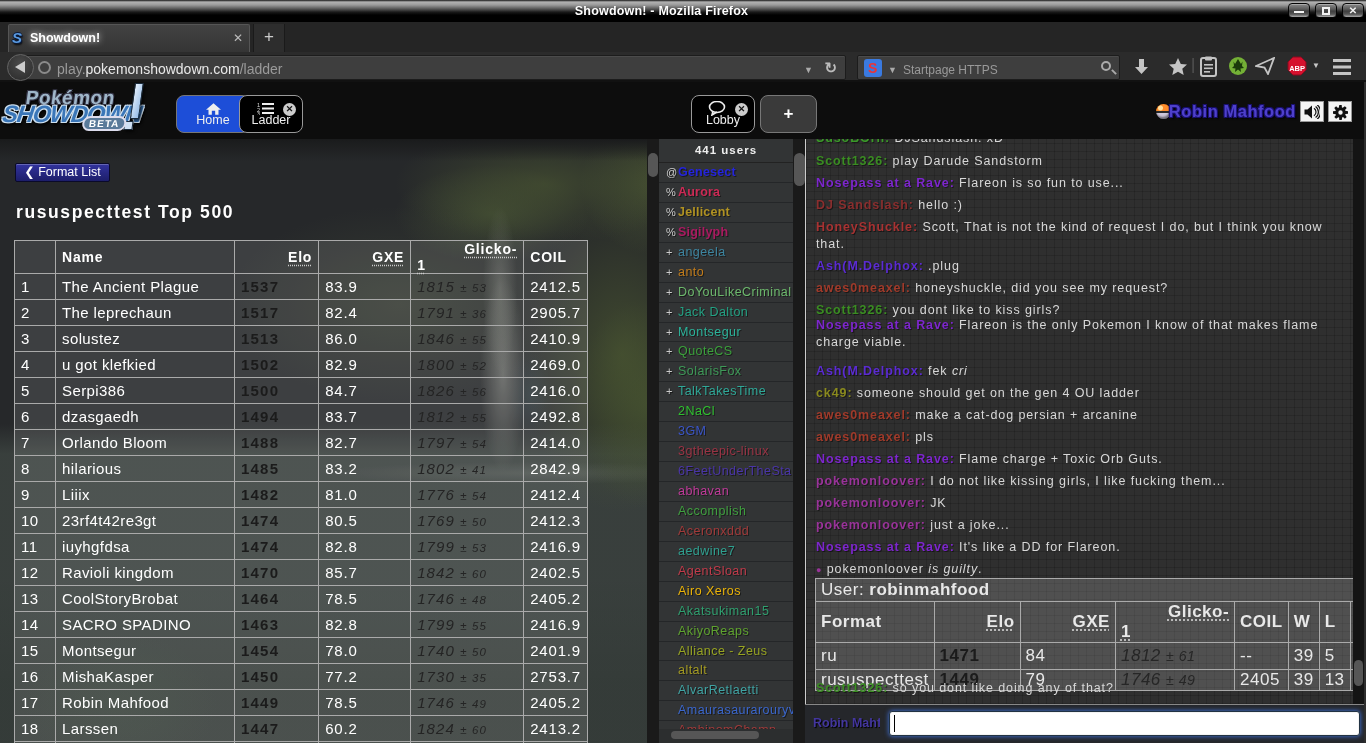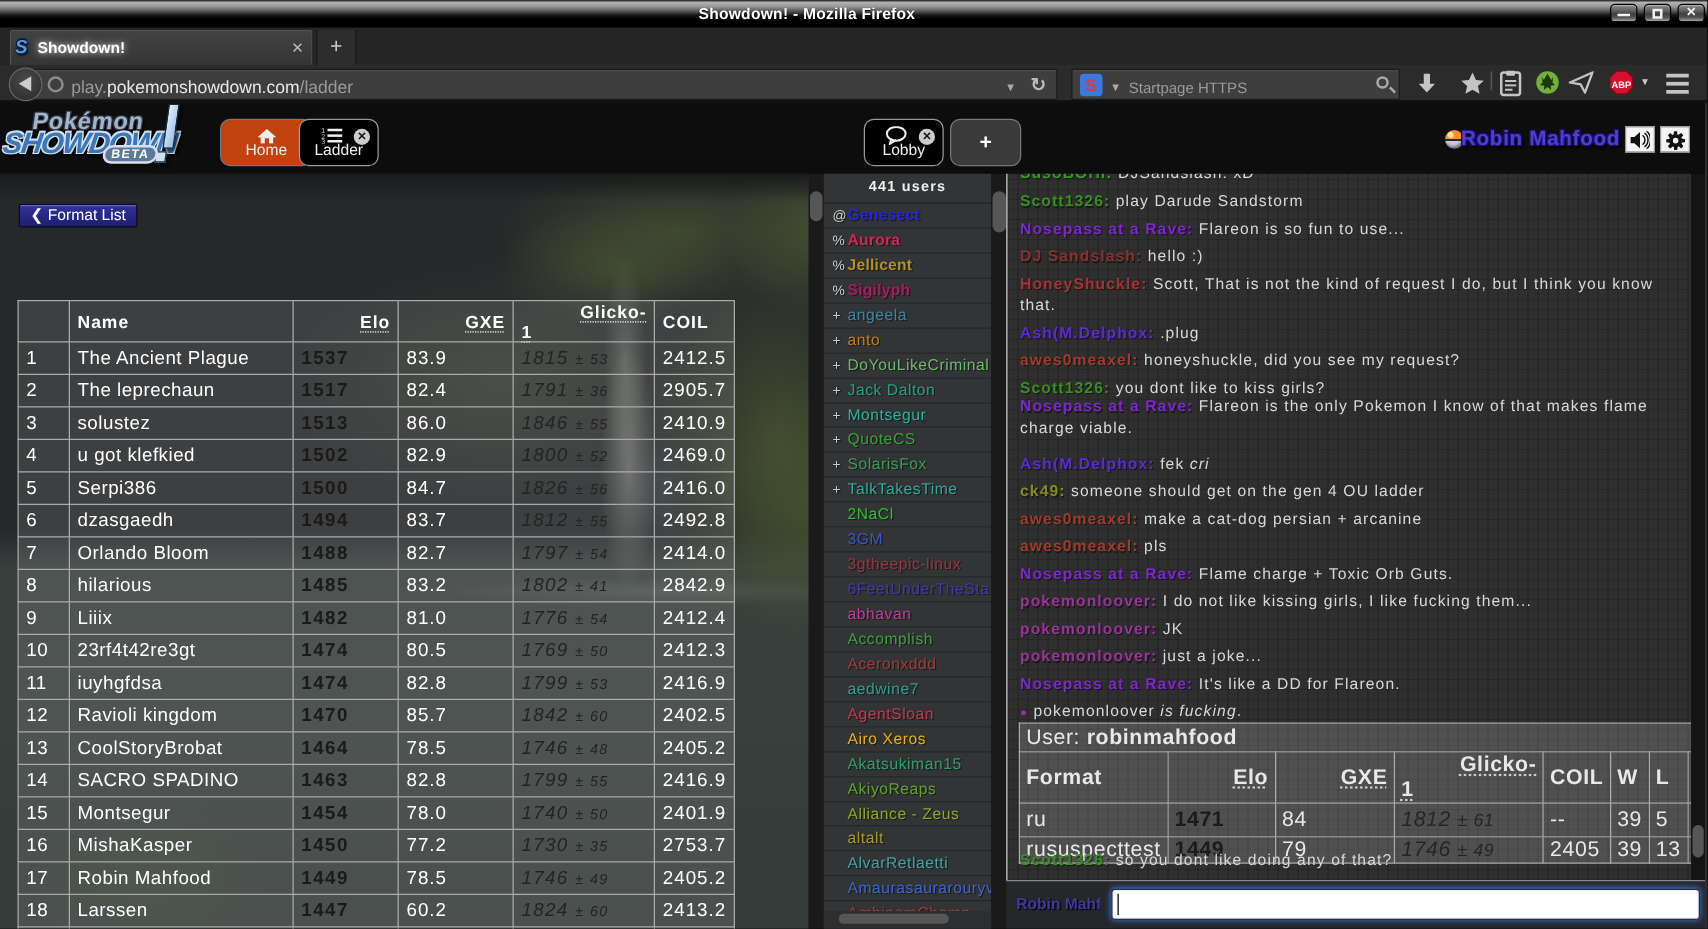--- a/index.html
+++ b/index.html
@@ -3,21 +3,21 @@
 <meta charset="utf-8">
 <style>
 * { margin:0; padding:0; box-sizing:border-box; }
 html,body { width:1366px; height:743px; overflow:hidden; background:#000; }
 body { font-family:"Liberation Sans", sans-serif; position:relative; }
 
 
 #titlebar { position:absolute; left:0; top:0; width:1366px; height:22px;
   background:linear-gradient(#151515 0px, #b2b2b2 2px, #9a9a9a 5px, #555 9px, #1a1a1a 12px, #000 15px);
 }
-#titlebar .title { position:absolute; left:0; top:4px; width:1291px; text-align:center;
+#titlebar .title { position:absolute; left:16px; top:4px; width:1291px; text-align:center;
   color:#fff; font-size:12.5px; font-weight:bold; letter-spacing:0.2px; text-shadow:0 1px 1px #000; }
 .winbtn { position:absolute; top:3px; width:22px; height:15px; border-radius:4px;
   background:linear-gradient(#8a8a8a 0%, #5a5a5a 40%, #3f3f3f 55%, #555 78%, #aaa 100%);
   border:1px solid #050505; color:#f2f2f2; text-align:center; font-size:10px; line-height:13px; font-weight:bold;
   box-shadow:inset 0 1px 0 rgba(255,255,255,.3); }
 #tabbar { position:absolute; left:0; top:22px; width:1366px; height:30px; background:#252525; }
 #tab1 { position:absolute; left:8px; top:2px; width:242px; height:28px; background:linear-gradient(#424242,#353535);
   border:1px solid #555; border-bottom:none; border-radius:2px 2px 0 0; }
 #tab1 .txt { position:absolute; left:21px; top:6px; color:#fff; font-weight:bold; font-size:12.5px;
   text-shadow:0 0 6px rgba(255,255,255,.9); }
@@ -55,21 +55,21 @@
   text-shadow:-1px -1px 0 #334, 1px -1px 0 #334, -1px 1px 0 #334, 1px 1px 0 #334, 2px 2px 2px #000; }
 #logo .showdown { position:absolute; left:1px; top:16px; color:#3a76b8; font-weight:bold; font-style:italic; font-size:23.5px; letter-spacing:-1.1px;
   text-shadow:-1px -1px 0 #cfe0ef, 1px -1px 0 #cfe0ef, -1px 1px 0 #cfe0ef, 1px 1px 0 #cfe0ef, 2px 3px 3px #000; }
 #logo .exclbar { position:absolute; left:129px; top:-2px; width:9px; height:36px;
   background:linear-gradient(100deg,#e4effc,#96bce6); border:1px solid #1a2a3a; box-shadow:2px 2px 3px rgba(0,0,0,.6); }
 #logo .excldot { position:absolute; left:124px; top:36px; width:9px; height:9px;
   background:#cfe0f4; border:1px solid #1a2a3a; box-shadow:2px 2px 3px rgba(0,0,0,.6); }
 #logo .beta { position:absolute; left:82px; top:31px; width:44px; height:15px; background:#5a7a9a; border:2px solid #dde;
   border-radius:8px; color:#fff; font-size:10px; font-weight:bold; text-align:center; line-height:12px; letter-spacing:1px; }
 .roombtn { position:absolute; top:13px; height:38px; border-radius:8px; color:#eee; font-size:12.5px; text-align:center; }
-#btnhome { left:176px; width:74px; background:#c2410c; border:1px solid #777; }
+#btnhome { left:176px; width:74px; background:#1d4ed8; border:1px solid #777; }
 #btnladder { left:239px; width:64px; background:#000; border:1px solid #999; }
 #btnlobby { left:691px; width:64px; background:#000; border:1px solid #999; }
 #btnplus { left:760px; width:57px; background:#3a3a3a; border:1px solid #777; color:#fff; font-size:17px; font-weight:bold; line-height:36px; }
 .roombtn .lbl { position:absolute; left:0; right:0; bottom:5px; }
 .closecirc { position:absolute; width:13px; height:13px; border-radius:50%; background:#ccc; color:#111; font-size:9px;
   font-weight:bold; line-height:13px; text-align:center; }
 #pokeball { position:absolute; right:195px; top:22px; width:15px; height:15px; border-radius:50%;
   background:radial-gradient(circle 3px at 4.5px 4px, #ffe0a0 0 2px, rgba(255,220,150,0) 3px),
     linear-gradient(#ff8c2a 47%, #2a2a2a 47%, #2a2a2a 60%, #cfc8dc 60%);
   box-shadow:inset -1px -2px 2px rgba(0,0,0,.45), 0 0 1px #000; }
@@ -267,20 +267,21 @@
       </svg></div>
   <div class="sqbtn" style="right:14px; top:19px;"><svg width="17" height="17" viewBox="0 0 17 17" style="margin-top:2px;">
         <path d="M7.3 1.0 L9.7 1.0 L9.9 3.5 L10.7 3.8 L12.9 2.3 L14.7 4.1 L13.0 6.0 L13.4 6.8 L16.0 7.3 L16.0 9.7 L13.5 9.9 L13.2 10.7 L14.7 12.9 L12.9 14.7 L11.0 13.0 L10.2 13.4 L9.7 16.0 L7.3 16.0 L7.1 13.5 L6.3 13.2 L4.1 14.7 L2.3 12.9 L4.0 11.0 L3.6 10.2 L1.0 9.7 L1.0 7.3 L3.5 7.1 L3.8 6.3 L2.3 4.1 L4.1 2.3 L6.0 4.0 L6.8 3.6 Z M10.7 8.5 A2.2 2.2 0 1 0 6.3 8.5 A2.2 2.2 0 1 0 10.7 8.5 Z" fill="#111" fill-rule="evenodd"></path>
       </svg></div>
 </div>
 
 <div id="main">
   <div id="ladder">
     <div id="ladderbg"></div>
     <div id="fmtbtn">❮ Format List</div>
+    <div id="laddertitle">rususpecttest Top 500</div>
     <table id="laddertable">
       <tbody>
           <tr>
             <th style="width:41px;"></th>
             <th style="width:179px;"><span>Name</span></th>
             <th style="width:54px;"><span class="dot">Elo</span></th>
             <th style="width:45px;"><span class="dot">GXE</span></th>
             <th style="width:83px;"><span class="dot">Glicko-1</span></th>
             <th style="width:64px;"><span>COIL</span></th>
           </tr>
@@ -493,21 +494,21 @@
     <div class="msg" style="top:178px;"><b style="color:#7d26cd;">Nosepass at a Rave:</b> Flareon is the only Pokemon I know of that makes flame<br>charge viable.</div>
     <div class="msg" style="top:224px;"><b style="color:#5b2bd2;">Ash(M.Delphox:</b> fek <i>cri</i></div>
     <div class="msg" style="top:246px;"><b style="color:#8a8a1e;">ck49:</b> someone should get on the gen 4 OU ladder</div>
     <div class="msg" style="top:268px;"><b style="color:#a03a2a;">awes0meaxel:</b> make a cat-dog persian + arcanine</div>
     <div class="msg" style="top:290px;"><b style="color:#a03a2a;">awes0meaxel:</b> pls</div>
     <div class="msg" style="top:334px;"><b style="color:#993399;">pokemonloover:</b> I do not like kissing girls, I like fucking them...</div>
     <div class="msg" style="top:312px;"><b style="color:#7d26cd;">Nosepass at a Rave:</b> Flame charge + Toxic Orb Guts.</div>
     <div class="msg" style="top:356px;"><b style="color:#993399;">pokemonloover:</b> JK</div>
     <div class="msg" style="top:378px;"><b style="color:#993399;">pokemonloover:</b> just a joke...</div>
     <div class="msg" style="top:400px;"><b style="color:#7d26cd;">Nosepass at a Rave:</b> It's like a DD for Flareon.</div>
-    <div class="msg" style="top:422px;"><span style="color:#993399; font-size:9px;">●</span> pokemonloover <i>is fucking</i>.</div>
+    <div class="msg" style="top:422px;"><span style="color:#993399; font-size:9px;">●</span> pokemonloover <i>is guilty</i>.</div>
 
     <table id="statstable">
       <colgroup>
           <col style="width:99px;">
           <col style="width:46px;">
           <col style="width:33px;">
           <col style="width:70px;">
           <col style="width:44px;">
           <col style="width:24px;">
           <col style="width:26px;">

